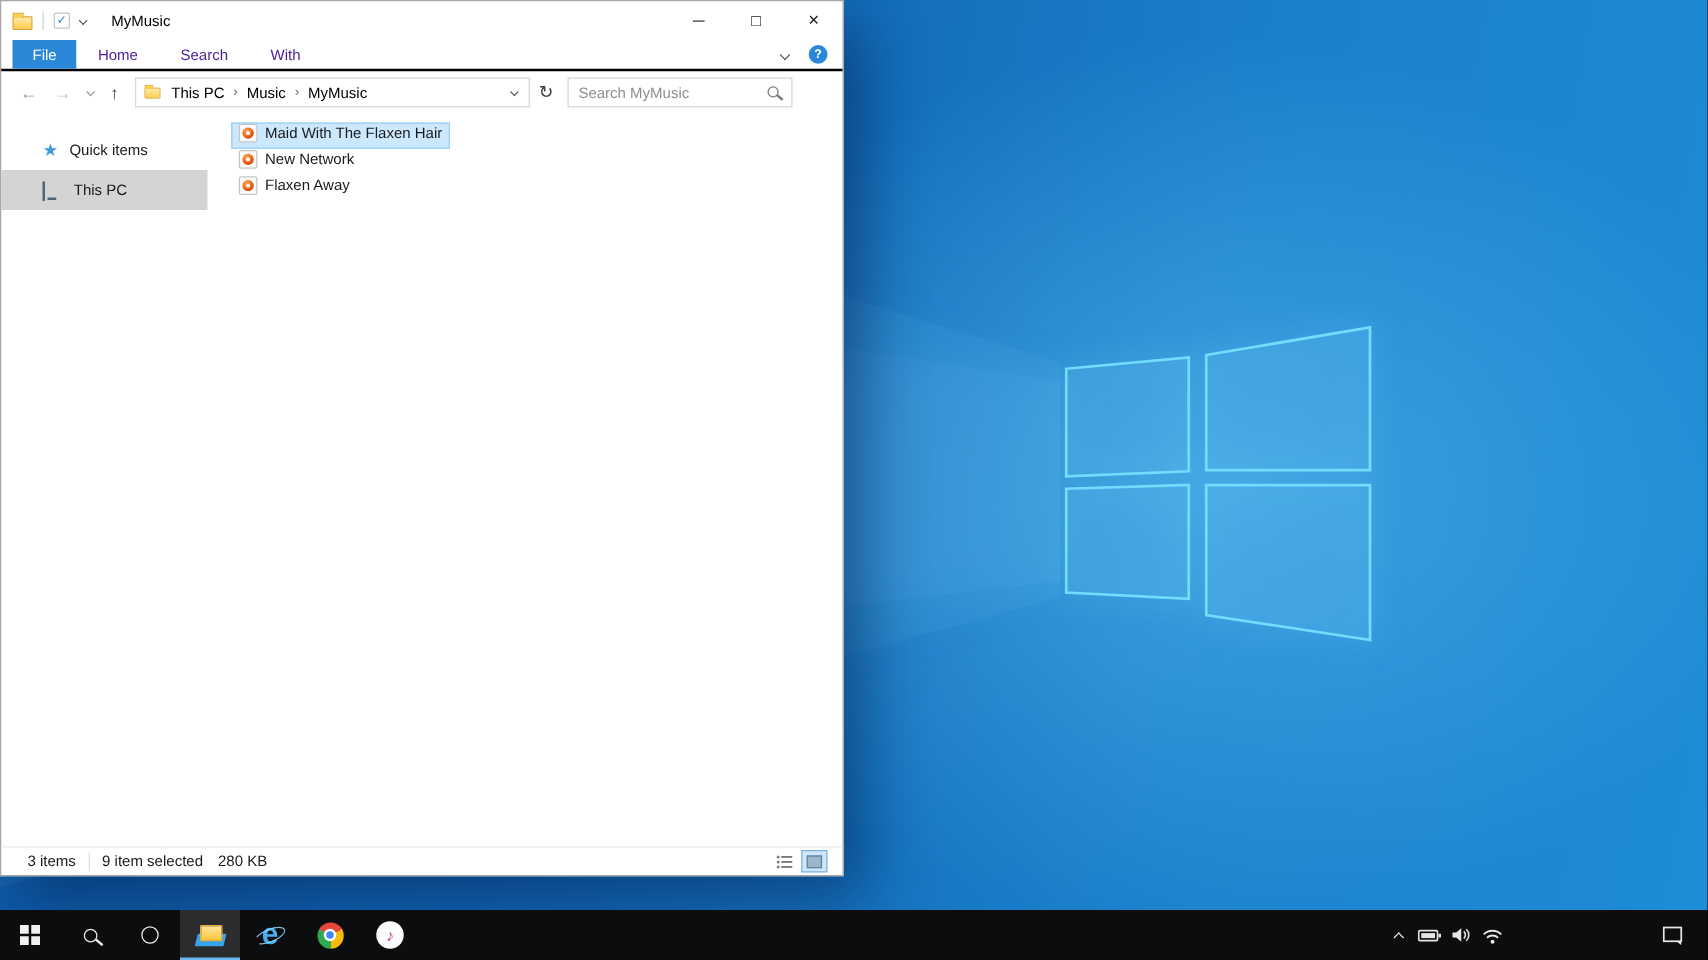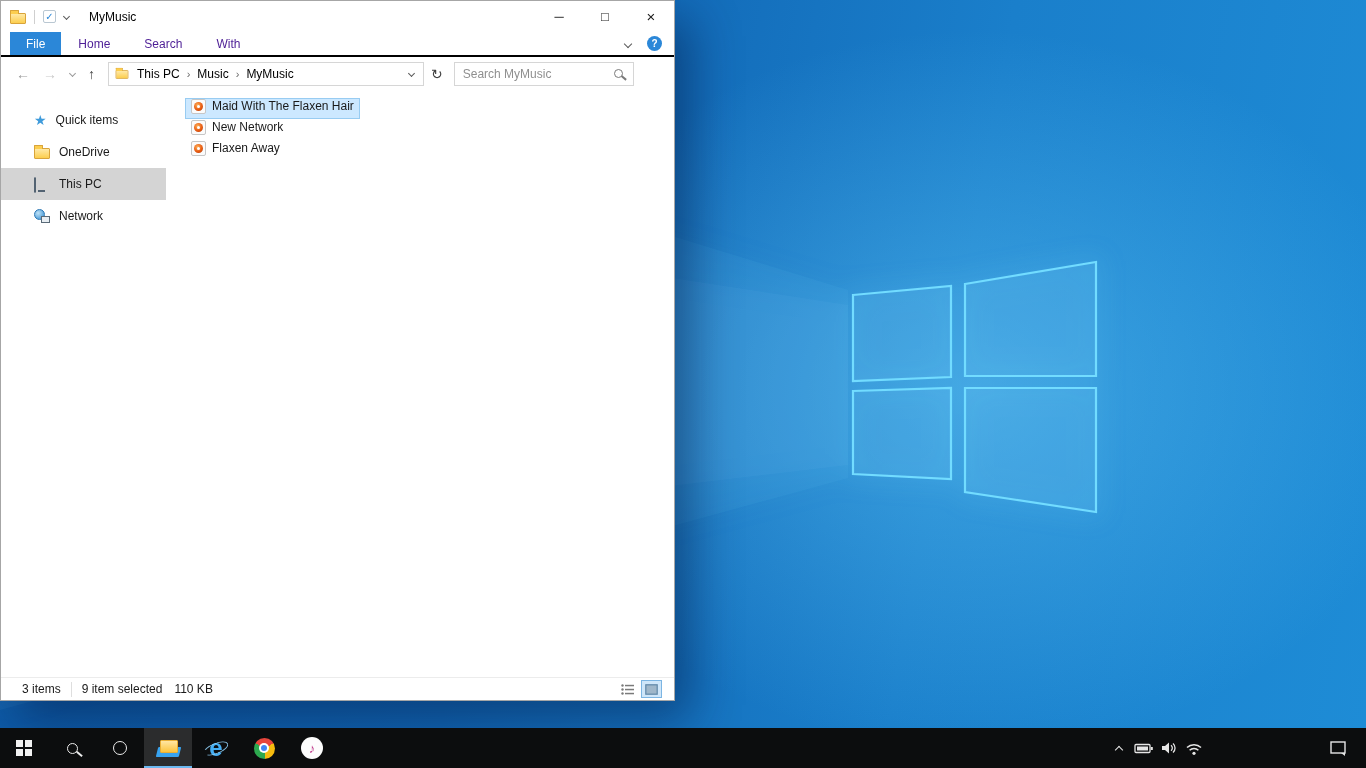--- a/index.html
+++ b/index.html
@@ -171,34 +171,23 @@
     </div>
   </div>
 
   <div class="wbody">
 
     <div class="nav-pane">
       <div class="nav-item">
         <span class="star">★</span>
         <span>Quick items</span>
       </div>
-      <div class="nav-item">
-        <span class="folder"></span>
-        <span>OneDrive</span>
-      </div>
       <div class="nav-item selected">
         <span class="pc-ico"><span class="scr"></span></span>
         <span>This PC</span>
-      </div>
-      <div class="nav-item">
-        <span class="net-ico">
-            <span class="globe"></span>
-            <span class="mon"></span>
-          </span>
-        <span>Network</span>
       </div>
     </div>
 
     <div class="file-list">
       <div class="file-row selected">
         <span class="audio-ico">
             <i></i>
           </span>
         <span>Maid With The Flaxen Hair</span>
       </div>
@@ -214,21 +203,21 @@
           </span>
         <span>Flaxen Away</span>
       </div>
     </div>
   </div>
 
   <div class="statusbar">
     <span>3 items</span>
     <span class="stat-sep"></span>
     <span>9 item selected</span>
-    <span class="size">110 KB</span>
+    <span class="size">280 KB</span>
     <div class="view-btns">
       <span class="view-btn">
         <svg width="13" height="11" viewBox="0 0 13 11">
           <g fill="#7a7a7a">
               <circle cx="1.5" cy="1.5" r="1.2"></circle>
               <rect x="4" y="0.8" width="9" height="1.5"></rect>
           <circle cx="1.5" cy="5.5" r="1.2"></circle>
               <rect x="4" y="4.8" width="9" height="1.5"></rect>
           <circle cx="1.5" cy="9.5" r="1.2"></circle>
               <rect x="4" y="8.8" width="9" height="1.5"></rect>

